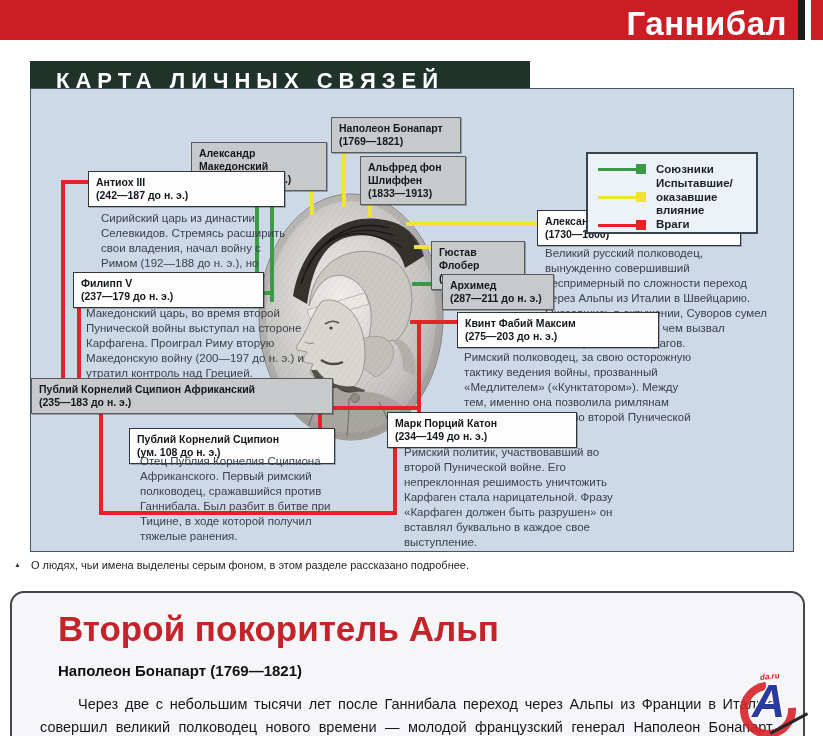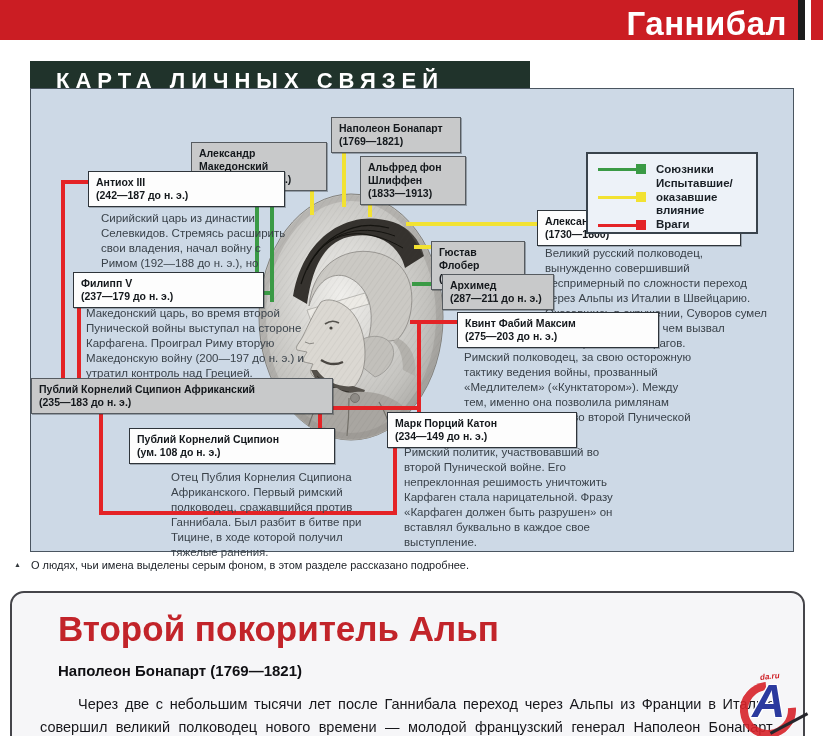--- a/index.html
+++ b/index.html
@@ -208,21 +208,21 @@
   <div class="nbox white" style="left:387px;top:412px;width:190px;">
     <div class="nm">Марк Порций Катон</div>
     <div class="dt">(234—149 до н. э.)</div>
   </div>
   <div class="ndesc" style="left:404px;top:445px;width:224px;">Римский политик, участвовавший во второй Пунической войне. Его непреклонная решимость уничтожить Карфаген стала нарицательной. Фразу «Карфаген должен быть разрушен» он вставлял буквально в каждое свое выступление.</div>
 
   <div class="nbox white" style="left:129px;top:428px;width:206px;">
     <div class="nm">Публий Корнелий Сципион</div>
     <div class="dt">(ум. 108 до н. э.)</div>
   </div>
-  <div class="ndesc" style="left:140px;top:470px;width:218px;margin-left:31px;">Отец Публия Корнелия Сципиона Африканского. Первый римский полководец, сражавшийся против Ганнибала. Был разбит в битве при Тицине, в ходе которой получил тяжелые ранения.</div>
+  <div class="ndesc" style="left:140px;top:454px;width:218px;">Отец Публия Корнелия Сципиона Африканского. Первый римский полководец, сражавшийся против Ганнибала. Был разбит в битве при Тицине, в ходе которой получил тяжелые ранения.</div>
 
   <div class="legend">
     <div class="lg-row">
       <span class="lg-line c-allies">
           <i class="lg-sq c-allies"></i>
         </span>
       <span class="lg-label">Союзники</span>
     </div>
     <div class="lg-row">
       <span class="lg-line c-infl">

